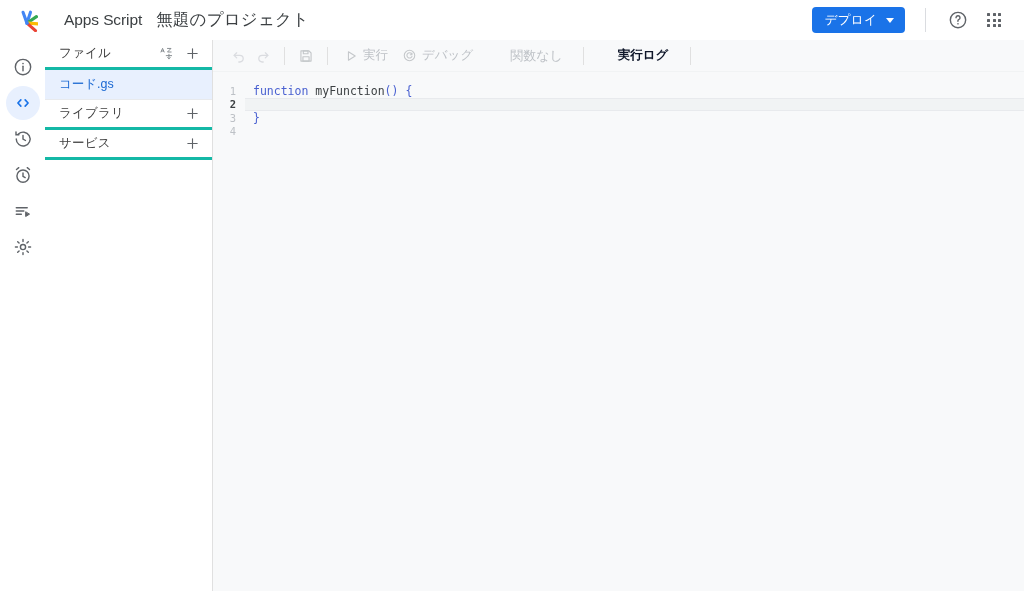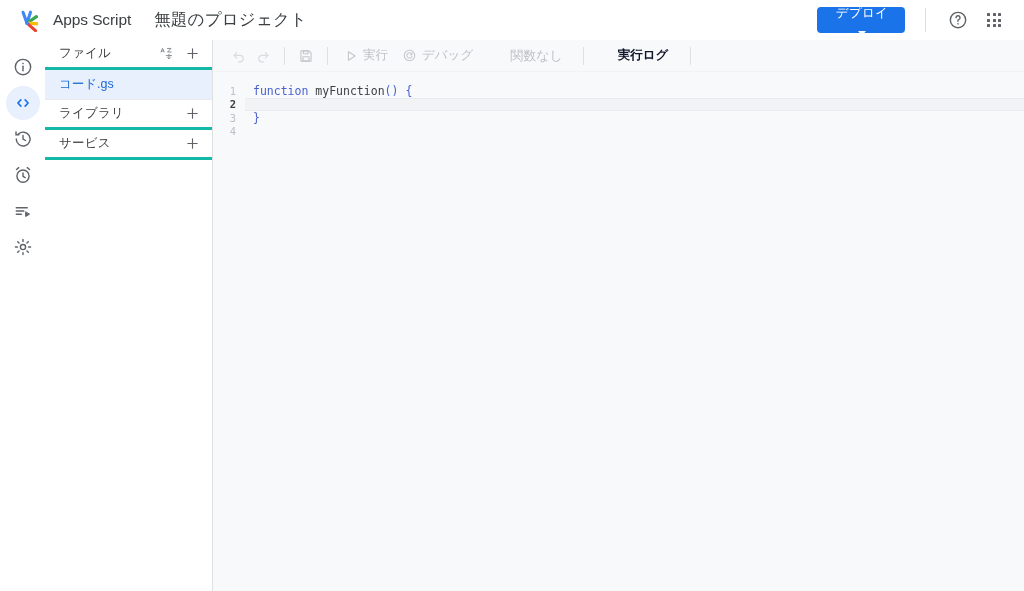--- a/index.html
+++ b/index.html
@@ -14,43 +14,43 @@
   .app { position: relative; width: 1024px; height: 591px; background: #fff; }
 
   
   .header {
     position: absolute; top: 0; left: 0;
     width: 1024px; height: 40px;
     background: #ffffff;
     display: flex; align-items: center;
     padding: 0 12px 0 14px;
   }
-  .brand { display: flex; align-items: center; gap: 15px; }
+  .brand { display: flex; align-items: center; gap: 26px; }
   .brand-logo { width: 24px; height: 24px; display: block; }
   .brand-name {
     font-size: 15.5px; color: #3c4043; letter-spacing: -0.1px;
     white-space: nowrap;
   }
   .project-title {
-    margin-left: 23px;
+    margin-left: 14px;
     font-size: 16.5px; color: #3c4043;
     white-space: nowrap; letter-spacing: 0.2px;
   }
   .header-right {
     margin-left: auto;
     display: flex; align-items: center; gap: 0;
   }
   .deploy-btn {
     height: 26px; min-width: 88px;
     background: #1a73e8; color: #ffffff;
     border: none; border-radius: 4px;
     font-size: 12.5px; font-family: inherit;
     display: flex; align-items: center; justify-content: center;
     gap: 9px; padding: 0 11px 0 13px;
-    cursor: pointer; letter-spacing: 0.3px; flex-direction: column;
+    cursor: pointer; letter-spacing: 0.3px;
   }
   .deploy-caret {
     width: 0; height: 0;
     border-left: 4.5px solid transparent;
     border-right: 4.5px solid transparent;
     border-top: 5px solid #ffffff;
     display: block;
   }
   .hdr-divider {
     width: 1px; height: 24px; background: #dadce0;

